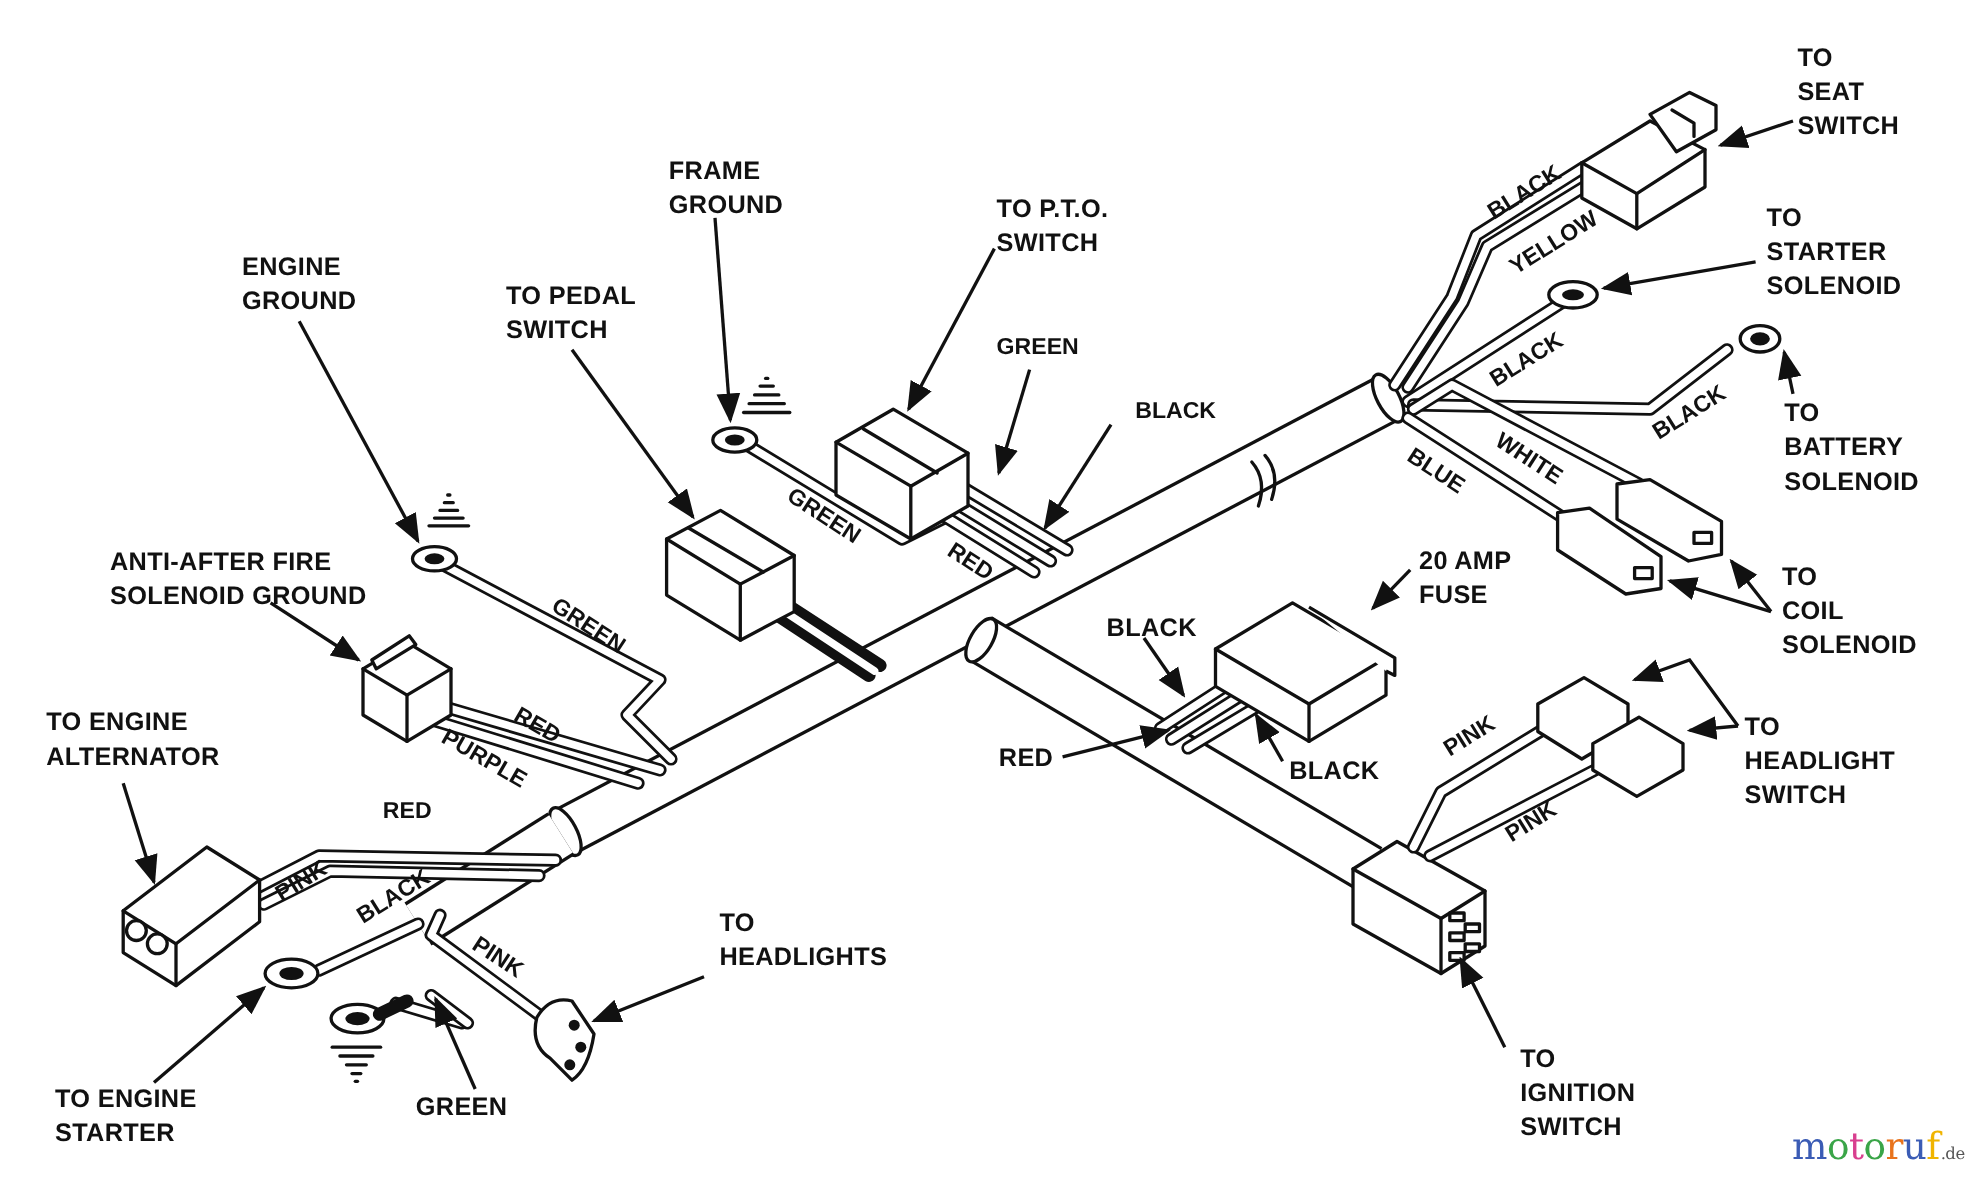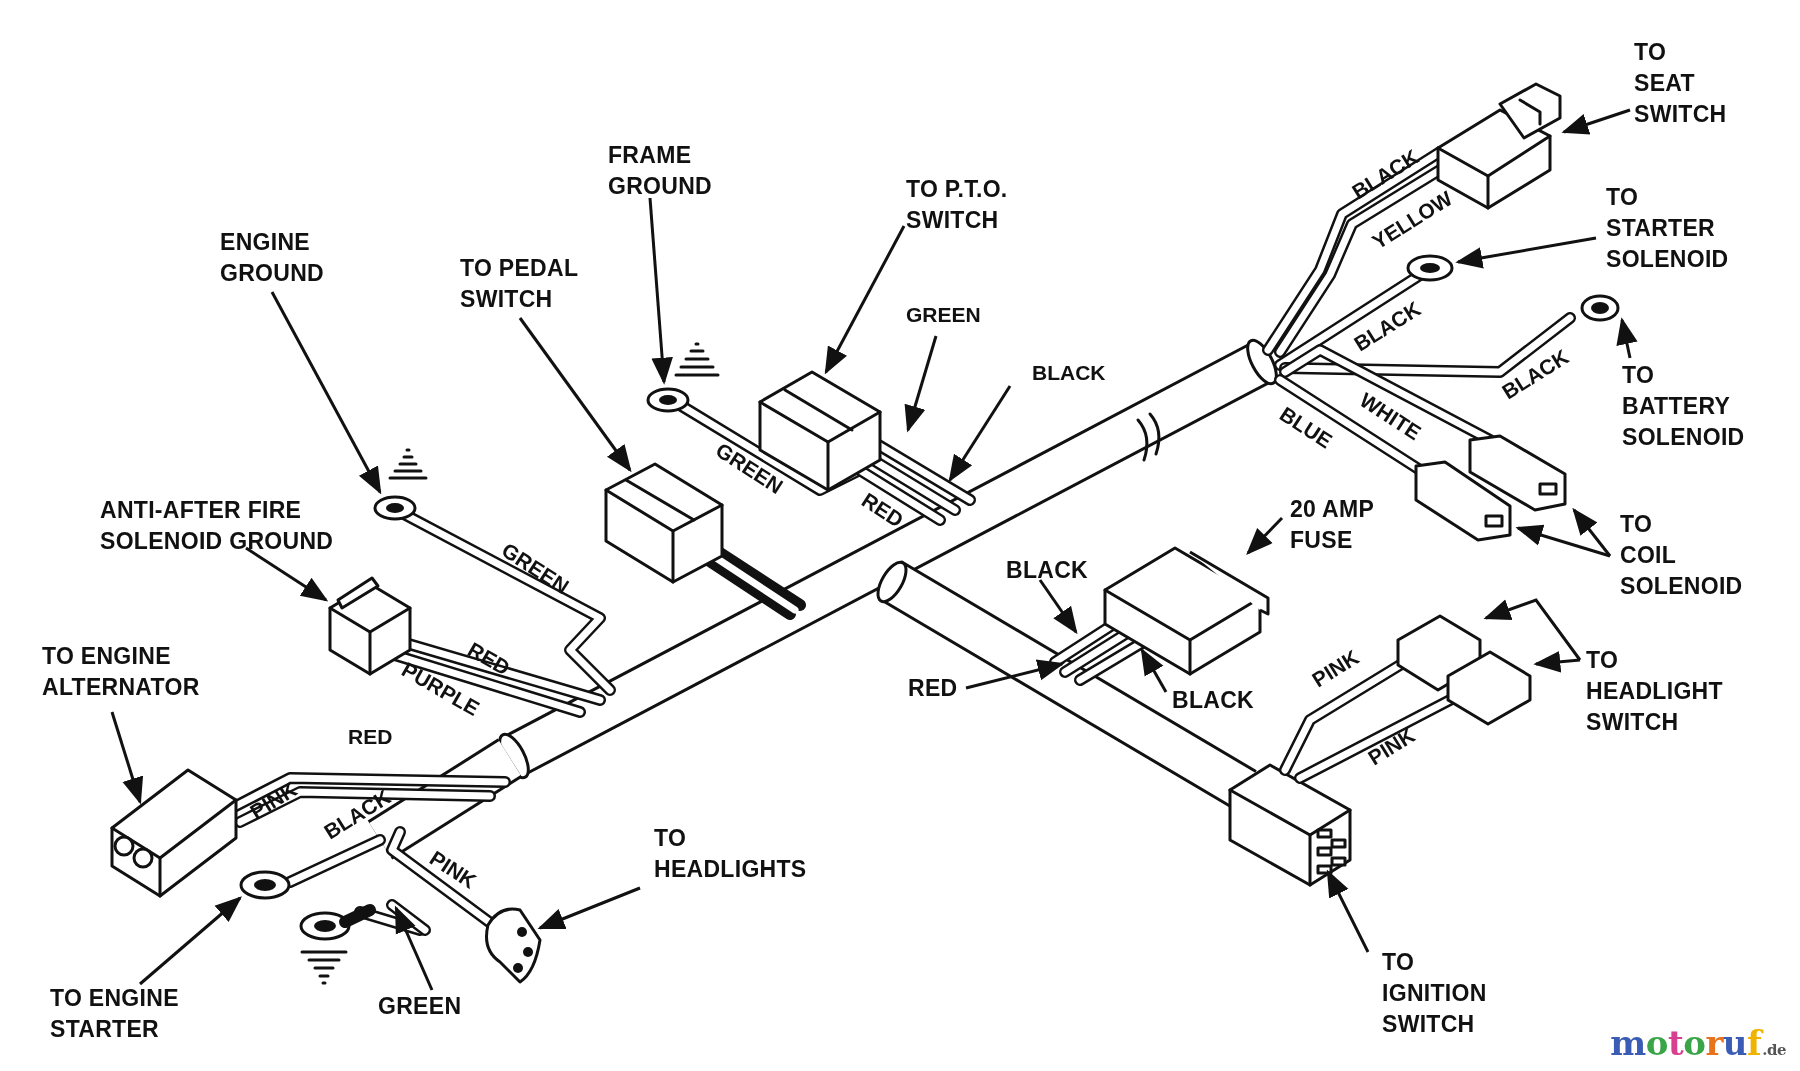--- a/index.html
+++ b/index.html
@@ -7,21 +7,21 @@
   #diagram { position: absolute; left: 0; top: 0; width: 1800px; height: 1071px; }
   .lbl { font-family: "Liberation Sans", sans-serif; font-weight: bold; font-size: 23px; fill: #111; letter-spacing: 0.3px; }
   .wl  { font-family: "Liberation Sans", sans-serif; font-weight: bold; font-size: 21px; fill: #111; }
   .ln  { stroke: #111; fill: none; stroke-width: 3; stroke-linecap: round; stroke-linejoin: round; }
   .wire { stroke: #111; stroke-width: 12; fill: none; stroke-linecap: round; stroke-linejoin: round; }
   .wire-in { stroke: #fff; stroke-width: 7; fill: none; stroke-linecap: round; stroke-linejoin: round; }
   .trunk { stroke: #111; stroke-width: 46; fill: none; stroke-linecap: butt; }
   .trunk-in { stroke: #fff; stroke-width: 40; fill: none; stroke-linecap: butt; }
   .box { fill: #fff; stroke: #111; stroke-width: 3; stroke-linejoin: round; }
   .arrow { stroke: #111; stroke-width: 3; fill: none; }
-  .logo { position: absolute; right: 14px; bottom: 8px; font-family: "DejaVu Serif", serif; font-size: 34px; letter-spacing: -0.5px; font-weight: bold; }
+  .logo { position: absolute; right: 14px; bottom: 8px; font-family: "DejaVu Serif", serif; font-size: 34px; letter-spacing: -0.5px; }
   .logo span { display: inline-block; }
   .logo .tld { font-size: 15px; color: #555; margin-left: 1px; }
 </style>
 </head>
 <body>
 
 <svg id="diagram" viewBox="0 0 1800 1071" xmlns="http://www.w3.org/2000/svg">
   <defs>
     <marker id="ah" viewBox="0 0 10 10" refX="9" refY="5" markerWidth="9" markerHeight="9" orient="auto-start-reverse">
       <path d="M0,1 L10,5 L0,9 Z" fill="#111"></path>

